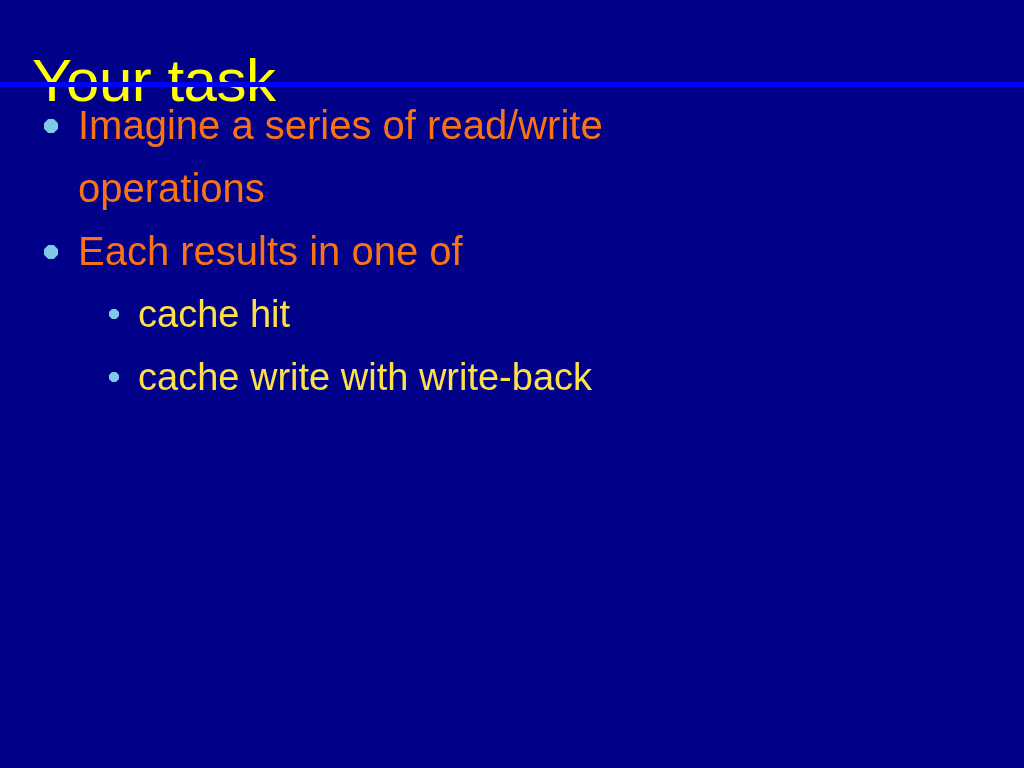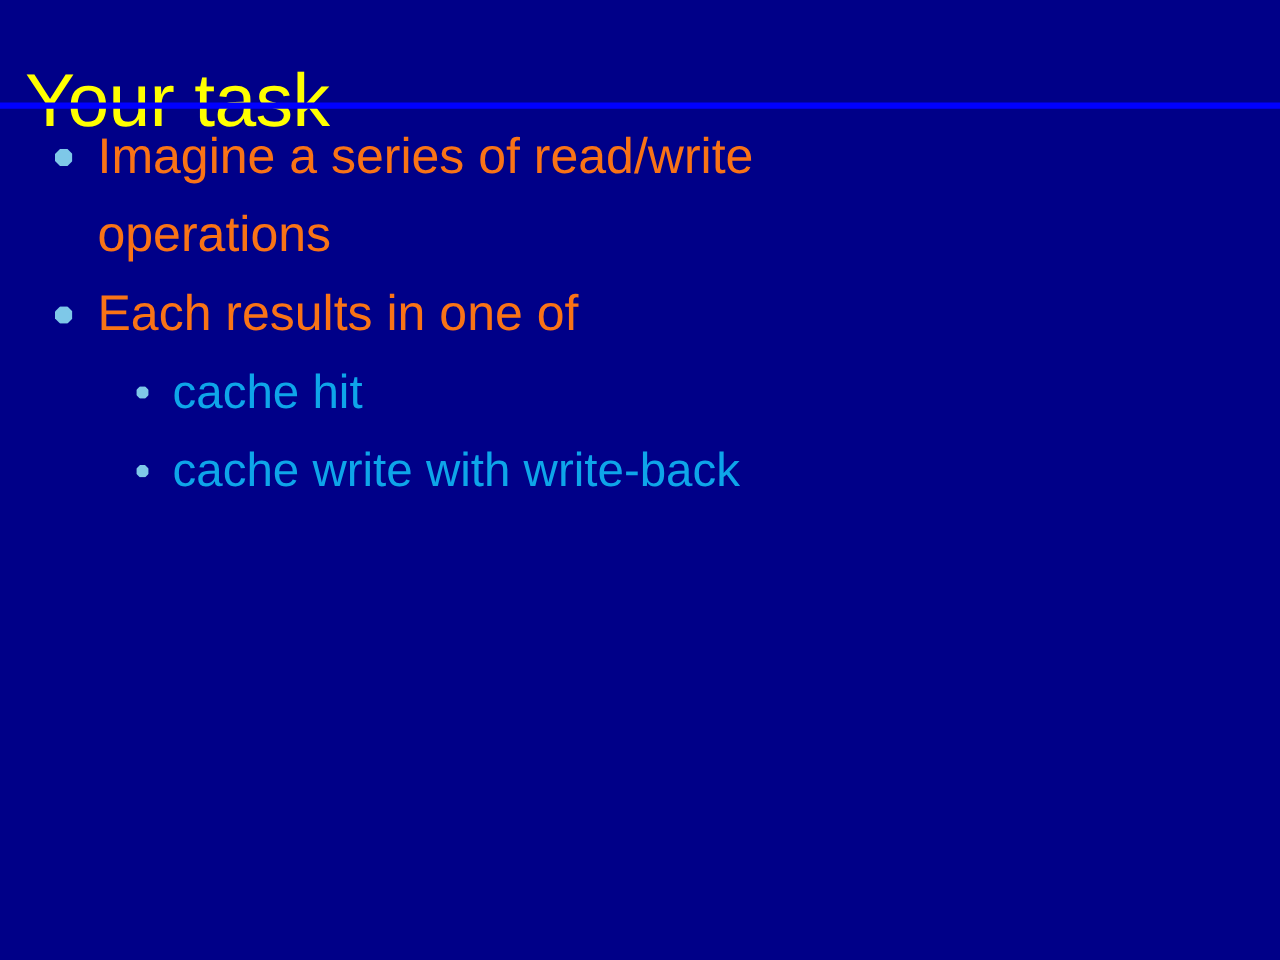--- a/index.html
+++ b/index.html
@@ -18,21 +18,21 @@
 
   .slide {
     position: absolute;
     inset: 0;
     background: #000088;
   }
 
   
   .slide-title {
     position: absolute;
-    left: 20px;
+    left: 32px;
     top: 4px;
     font-size: 60px;
     line-height: 74px;
     color: #ffff00;
     font-weight: normal;
     letter-spacing: -0.5px;
     white-space: nowrap;
   }
 
   .title-rule {
@@ -74,21 +74,21 @@
   }
 
   .bullet-l1 .l1-text {
     display: block;
   }
 
   .bullet-l2 {
     position: relative;
     padding-left: 138px;
     padding-right: 40px;
-    color: #0ea5e9;
+    color: #fde047;
     font-size: 38px;
     line-height: 63px;
     min-height: 63px;
   }
 
   .bullet-l2 > .marker {
     position: absolute;
     left: 109px;
     top: 26px;
     width: 10px;

